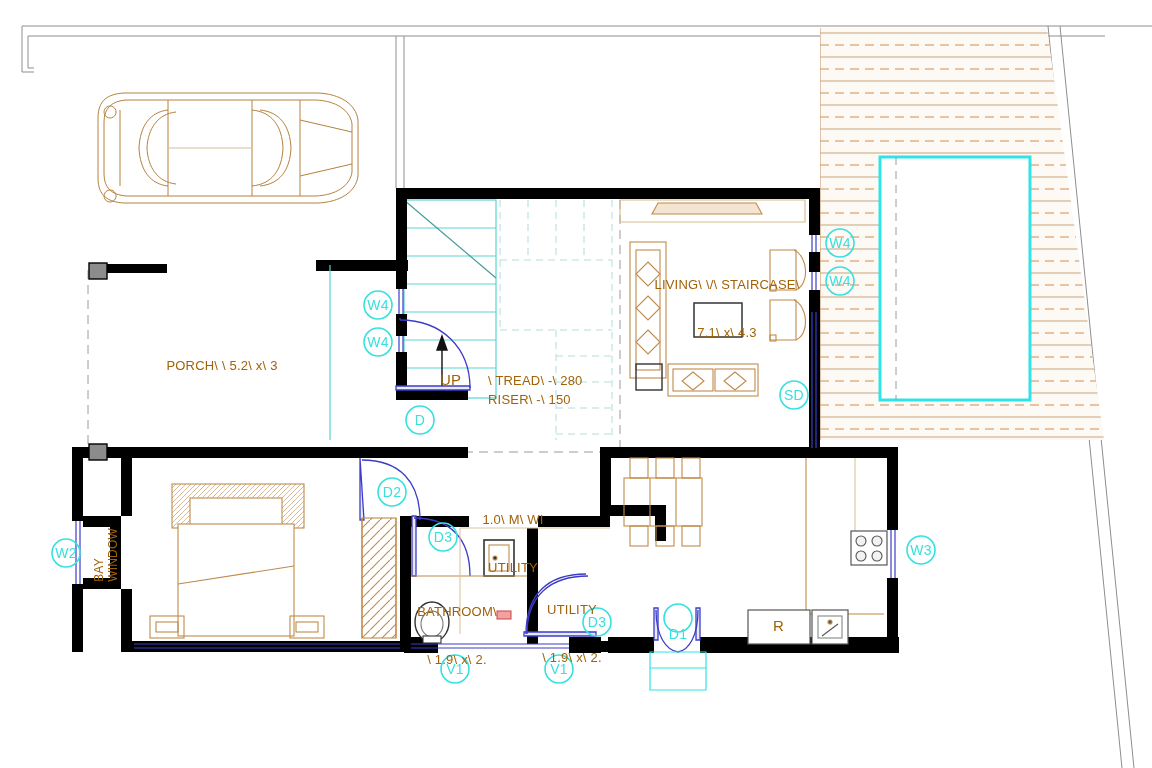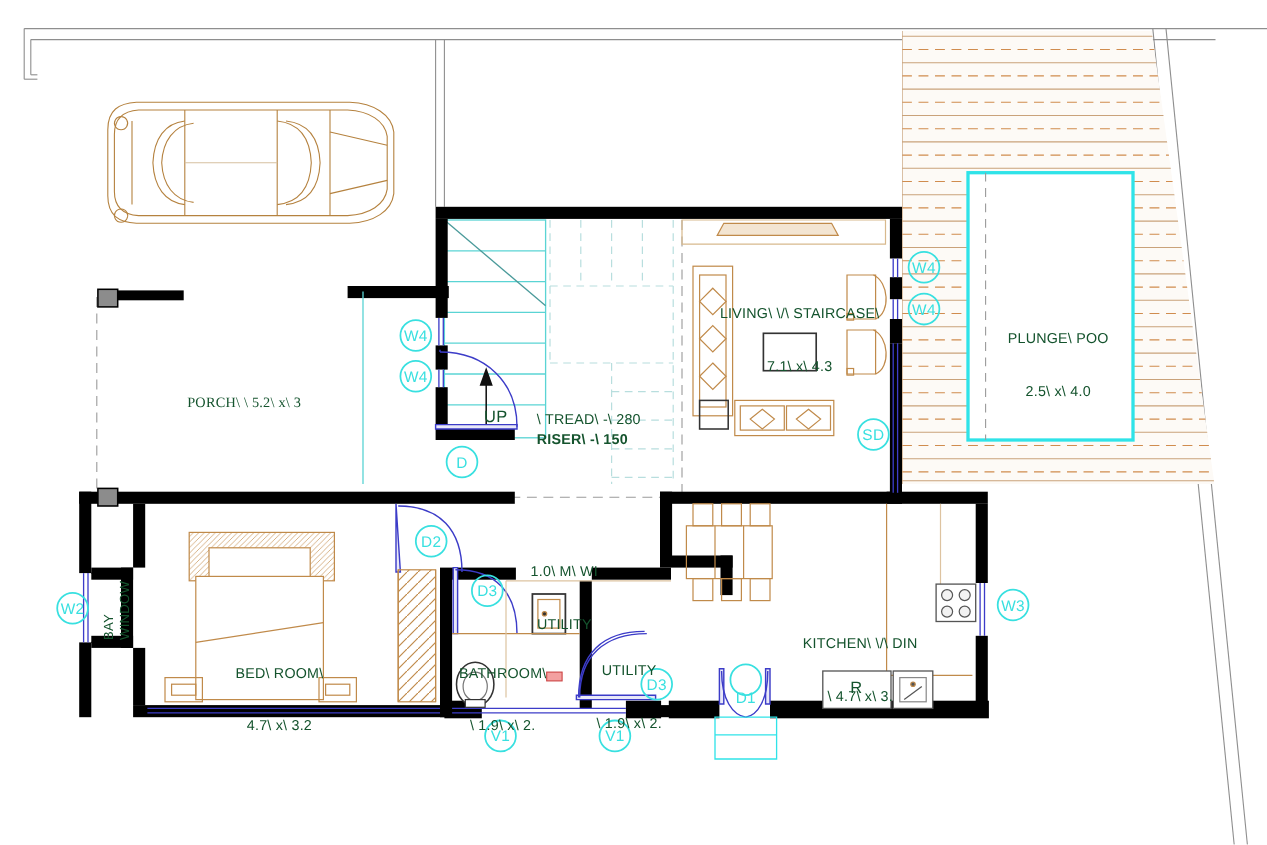--- a/index.html
+++ b/index.html
@@ -1,20 +1,20 @@
 <!DOCTYPE html>
 <html><head>
 <meta charset="utf-8">
 <style>
   html,body{margin:0;padding:0;background:#ffffff;}
   body{width:1152px;height:768px;overflow:hidden;
        font-family:"Liberation Sans",sans-serif;}
   #plan{position:relative;width:1152px;height:768px;background:#fff;}
   #plan svg{position:absolute;left:0;top:0;}
-  .lbl{position:absolute;color:#14532d;font-family:"Liberation Sans",sans-serif;
+  .lbl{position:absolute;color:#a16207;font-family:"Liberation Sans",sans-serif;
        font-size:13px;line-height:16px;white-space:pre;letter-spacing:.2px;}
   .lbl.ctr{text-align:center;transform:translateX(-50%);}
   .tag{position:absolute;color:#38e0e0;font-family:"Liberation Sans",sans-serif;
        font-size:14px;letter-spacing:.3px;transform:translate(-50%,-50%);
        text-align:center;}
   .vert{writing-mode:vertical-rl;transform:rotate(180deg);}
 </style>
 </head>
 <body>
 
@@ -360,62 +360,50 @@
     <circle cx="559" cy="669" r="14"></circle>
     <circle cx="66" cy="553" r="14"></circle>
     <circle cx="921" cy="550" r="14"></circle>
   </g>
 
   <g stroke="#000" stroke-width="1" fill="none">
     <path d="M83,521 L110,521 M83,584 L110,584"></path>
   </g>
 </svg>
 
-<div class="lbl ctr" style="left:222px;top:358px;font-family:Liberation Serif, serif;"><span>PORCH\ \ 5.2\ x\ 3</span></div>
+<div class="lbl ctr" style="left:222px;top:358px;"><span>PORCH\ \ 5.2\ x\ 3</span></div>
 
 <div class="lbl ctr" style="left:727px;top:245px;">
   <div>LIVING\ \/\ STAIRCASE\</div>
   <div>7.1\ x\ 4.3</div>
 </div>
 
-<div class="lbl ctr" style="left:962px;top:268px;">
-  <div>PLUNGE\ POO</div>
-  <div>2.5\ x\ 4.0</div>
-</div>
-
-<div class="lbl ctr" style="left:254px;top:572px;">
-  <div>BED\ ROOM\</div>
-  <div>4.7\ x\ 3.2</div>
-</div>
+
 
 <div class="lbl ctr" style="left:457px;top:572px;">
   <div>BATHROOM\</div>
   <div>\ 1.9\ x\ 2.</div>
 </div>
 
 <div class="lbl ctr" style="left:572px;top:570px;">
   <div>UTILITY</div>
   <div>\ 1.9\ x\ 2.</div>
 </div>
 
-<div class="lbl ctr" style="left:782px;top:545px;">
-  <div>KITCHEN\ \/\ DIN</div>
-  <div>\ 4.7\ x\ 3.</div>
-</div>
 
 <div class="lbl ctr" style="left:513px;top:480px;">
   <div>1.0\ M\ WI</div>
   <div>UTILITY</div>
 </div>
 
 <div class="lbl" style="left:440px;top:372px;font-size:15px;">UP</div>
 
 <div class="lbl" style="left:488px;top:373px;">\ TREAD\ -\ 280</div>
 
-<div class="lbl" style="left:488px;top:392px;font-weight:bold;">RISER\ -\ 150</div>
+<div class="lbl" style="left:488px;top:392px;">RISER\ -\ 150</div>
 
 <div class="lbl vert" style="left:92px;top:528px;font-size:12px;line-height:14px;">BAY
 WINDOW</div>
 
 <div class="lbl" style="left:773px;top:618px;font-size:15px;">R</div>
 
 <div class="tag" style="left:378px;top:305px;">W4</div>
 <div class="tag" style="left:378px;top:342px;">W4</div>
 <div class="tag" style="left:840px;top:243px;">W4</div>
 <div class="tag" style="left:840px;top:281px;">W4</div>

